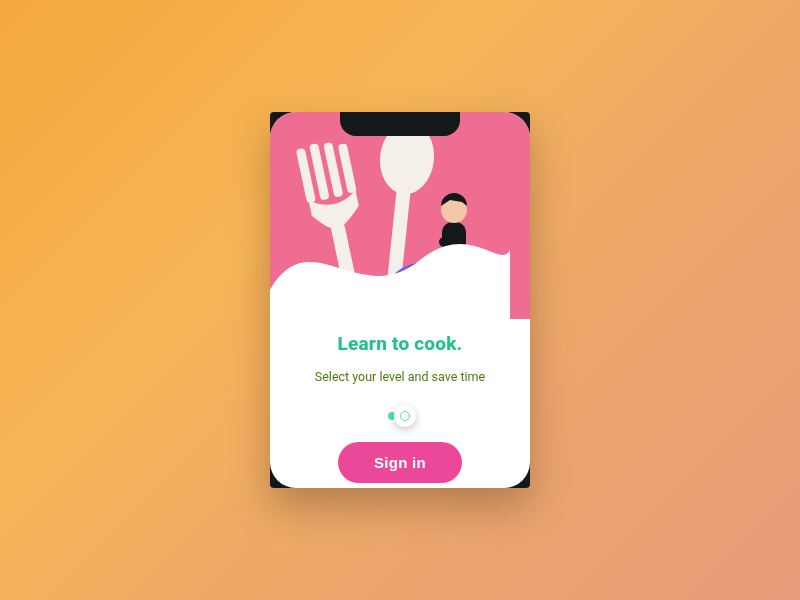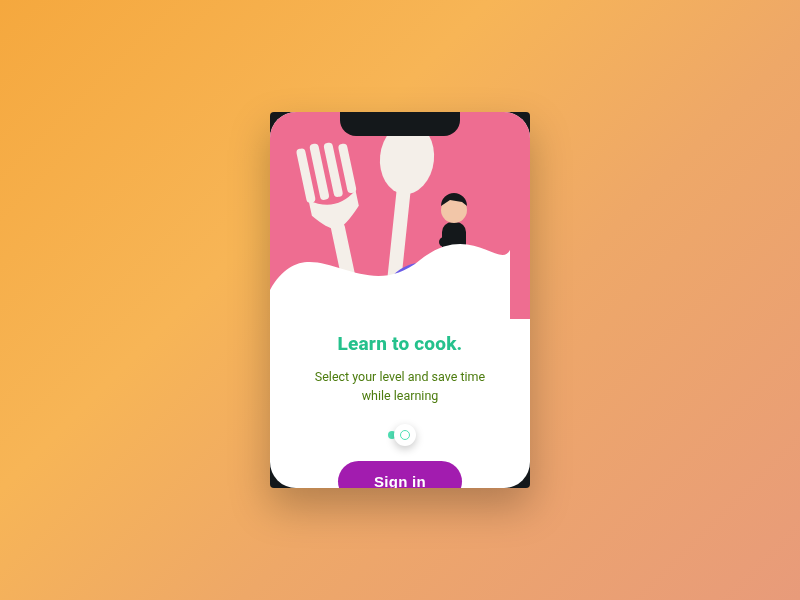--- a/index.html
+++ b/index.html
@@ -107,21 +107,21 @@
     box-shadow: 0 3px 8px rgba(0,0,0,0.22);
     display: flex; align-items: center; justify-content: center;
   }
   .knob::after {
     content: "";
     width: 8px; height: 8px; border-radius: 50%;
     border: 1.5px solid #4ee0b4;
   }
   .cta {
     margin-top: 22px;
-    background: #a21caf;
+    background: #ec4899;
     color: #ffffff;
     font-weight: 700;
     font-size: 15px;
     border: none;
     padding: 12px 36px;
     border-radius: 999px;
     cursor: pointer;
     letter-spacing: 0.3px;
   }
 </style>
@@ -171,21 +171,20 @@
 
       <svg class="wave" viewBox="0 0 240 160" preserveAspectRatio="none">
         <path fill="#ffffff" d="M0,130 C 40,60 90,150 150,100 C 200,60 230,110 240,90 L240,160 L0,160 Z"></path>
       </svg>
     </div>
 
     <div class="content">
       <div class="title">Learn to cook.</div>
       <div class="subtitle">
         <div>Select your level and save time</div>
-        <div>while learning</div>
       </div>
 
       <div class="pager">
         <div class="dot"></div>
         <div class="dot inactive"></div>
         <div class="knob"></div>
       </div>
 
       <button class="cta">Sign in</button>
     </div>

